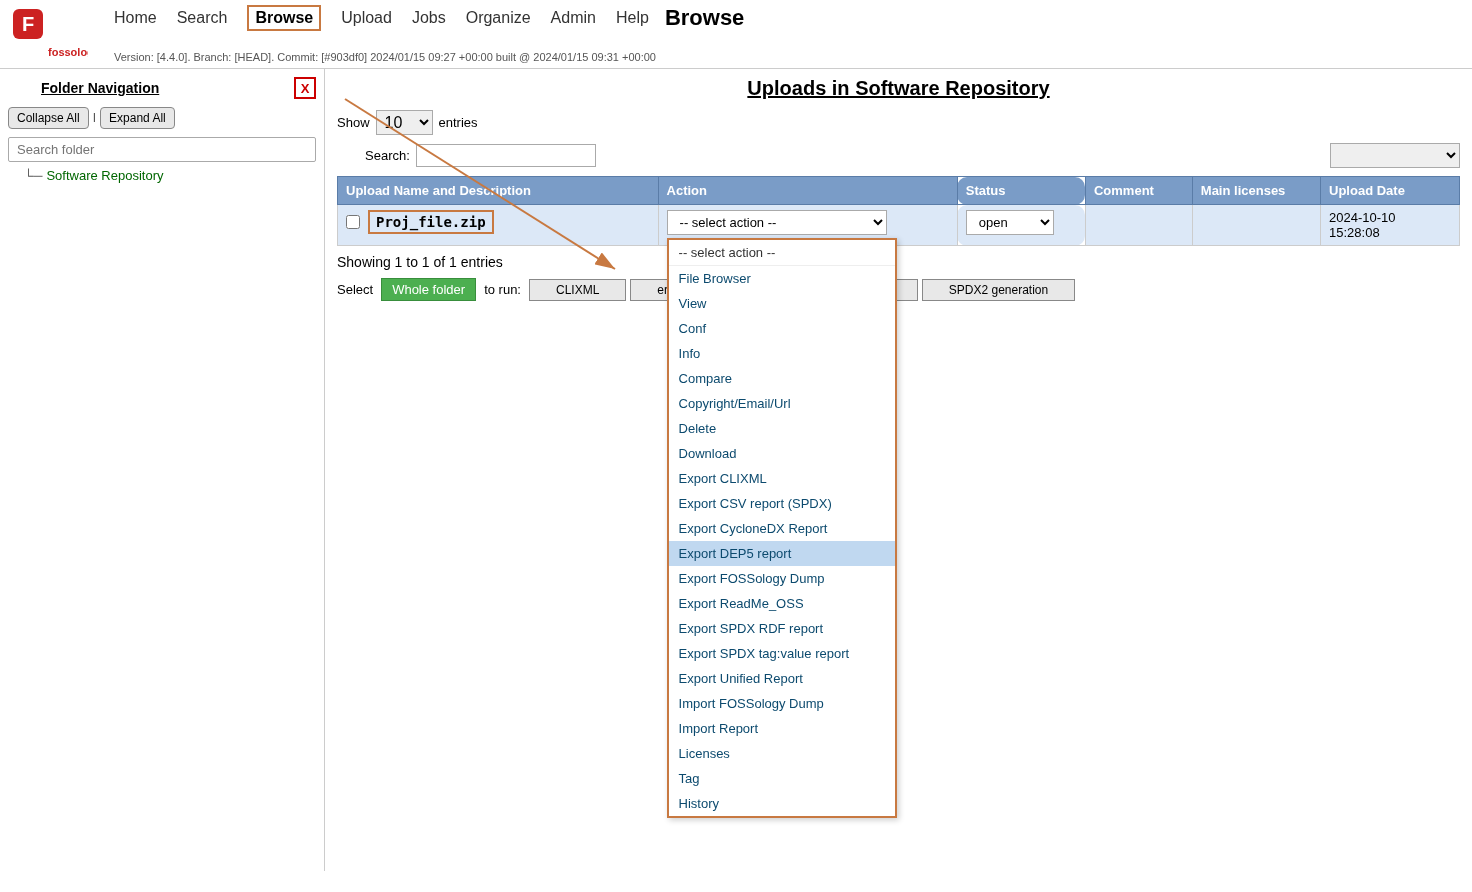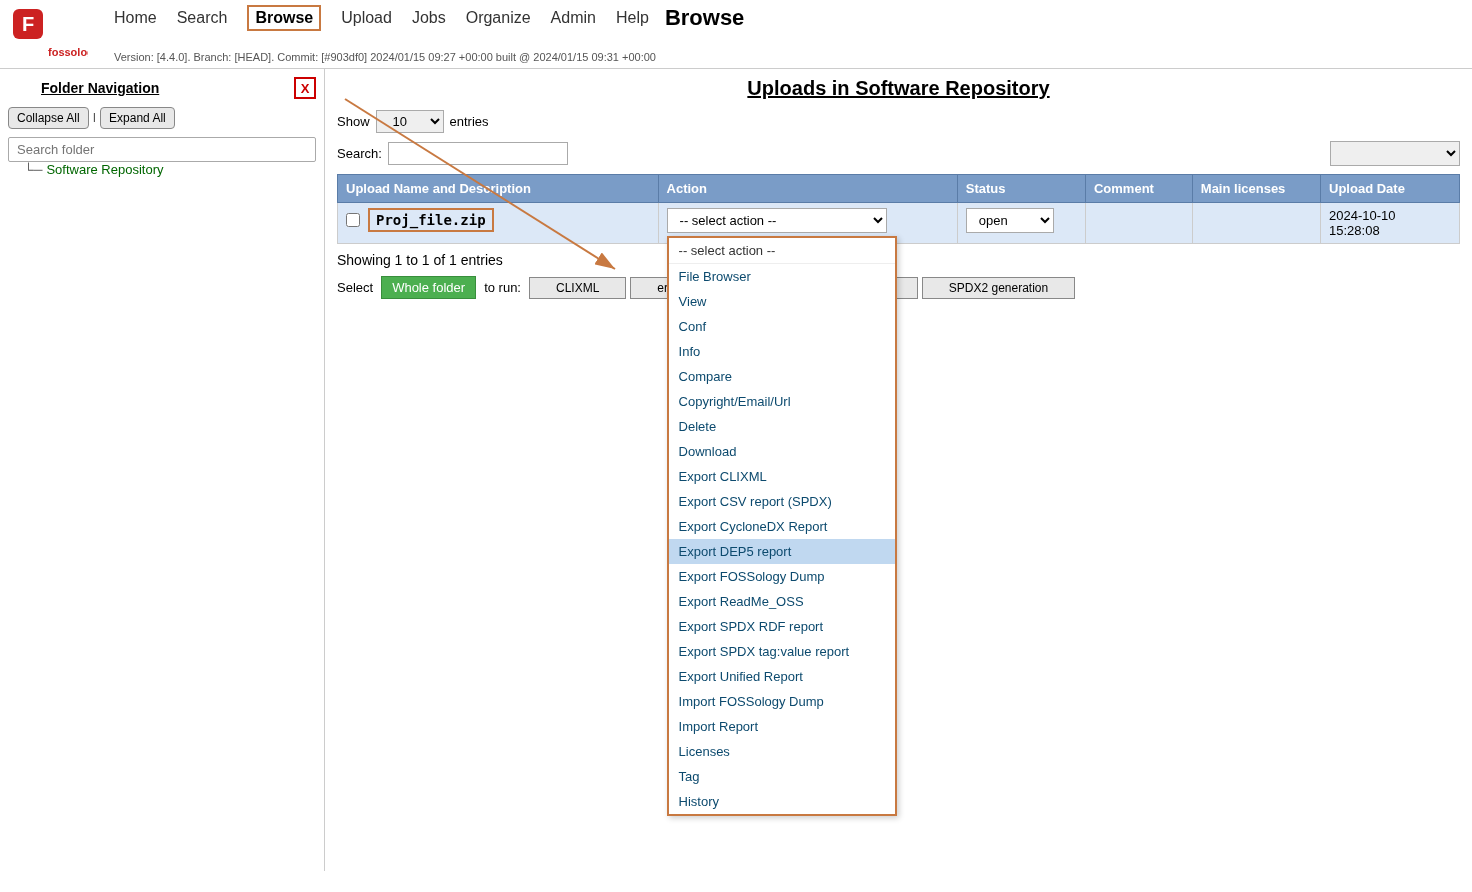--- a/index.html
+++ b/index.html
@@ -19,45 +19,45 @@
     #main-layout { display: flex; height: calc(892px - 90px); }
 
     
     #sidebar { width: 325px; min-width: 325px; border-right: 1px solid #ccc; padding: 8px; background: #fff; position: relative; }
     #folder-nav-header { display: flex; justify-content: space-between; align-items: center; margin-bottom: 8px; }
     #folder-nav-title { font-weight: bold; font-size: 14px; text-decoration: underline; padding-left: 33px; }
     #close-btn { background: #fff; border: 2px solid #c00; color: #c00; font-weight: bold; cursor: pointer; width: 22px; height: 22px; display: flex; align-items: center; justify-content: center; font-size: 13px; }
     #sidebar-buttons { display: flex; gap: 4px; margin-bottom: 8px; }
     .sidebar-btn { border: 1px solid #888; background: #e8e8e8; padding: 3px 8px; cursor: pointer; font-size: 12px; border-radius: 4px; }
     .sidebar-sep { color: #555; font-size: 12px; align-self: center; }
-    #search-folder-input { width: 100%; border: 1px solid #aaa; padding: 4px 8px; font-size: 13px; border-radius: 2px; }
+    #search-folder-input { width: 100%; border: 1px solid #aaa; padding: 4px 8px; font-size: 13px; border-radius: 2px; margin-bottom: 6px; }
     .folder-tree-item { color: #006600; font-size: 13px; padding-left: 16px; cursor: pointer; }
     .folder-tree-item::before { content: "└─"; color: #555; margin-right: 4px; }
 
     
     #content { flex: 1; padding: 8px 12px; overflow-y: auto; position: relative; }
     #content-title { text-align: center; font-size: 20px; font-weight: bold; text-decoration: underline; margin-bottom: 10px; }
 
     
     #show-entries-row { display: flex; align-items: center; gap: 6px; margin-bottom: 8px; font-size: 13px; }
-    #entries-select { border: 1px solid #aaa; padding: 2px 12px; font-size: 13px; }
-
-    
-    #search-row { display: flex; align-items: center; gap: 8px; margin-bottom: 8px; justify-content: space-between; }
+    #entries-select { border: 1px solid #aaa; padding: 2px 4px; font-size: 16px; }
+
+    
+    #search-row { display: flex; align-items: center; gap: 8px; margin-bottom: 8px; justify-content: space-between; margin-left: 28px; }
     #search-label { font-size: 13px; }
     #search-input { border: 1px solid #aaa; padding: 3px 8px; font-size: 13px; width: 180px; }
     #action-select-top { border: 1px solid #aaa; padding: 3px 8px; font-size: 13px; width: 130px; }
 
     
     #uploads-table { width: 100%; border-collapse: collapse; font-size: 13px; }
     #uploads-table th { background: #7a9cc7; color: #fff; border: 1px solid #5a7ca7; padding: 6px 8px; text-align: left; }
     #uploads-table td { border: 1px solid #ccc; padding: 5px 8px; vertical-align: top; }
     .upload-name-col { width: 300px; }
     .action-col { width: 280px; }
-    .status-col { width: 120px; }
+    .status-col { width: 120px; border-radius: 10px; }
     .comment-col { width: 100px; }
     .licenses-col { width: 120px; }
     .date-col { width: 130px; }
 
     
     .upload-row td { background: #dce8f7; }
     .upload-name-cell { display: flex; align-items: center; gap: 8px; }
     .upload-checkbox { width: 14px; height: 14px; cursor: pointer; }
     .upload-filename { font-family: monospace; font-size: 14px; font-weight: bold; border: 2px solid #c87941; padding: 2px 6px; }
 

